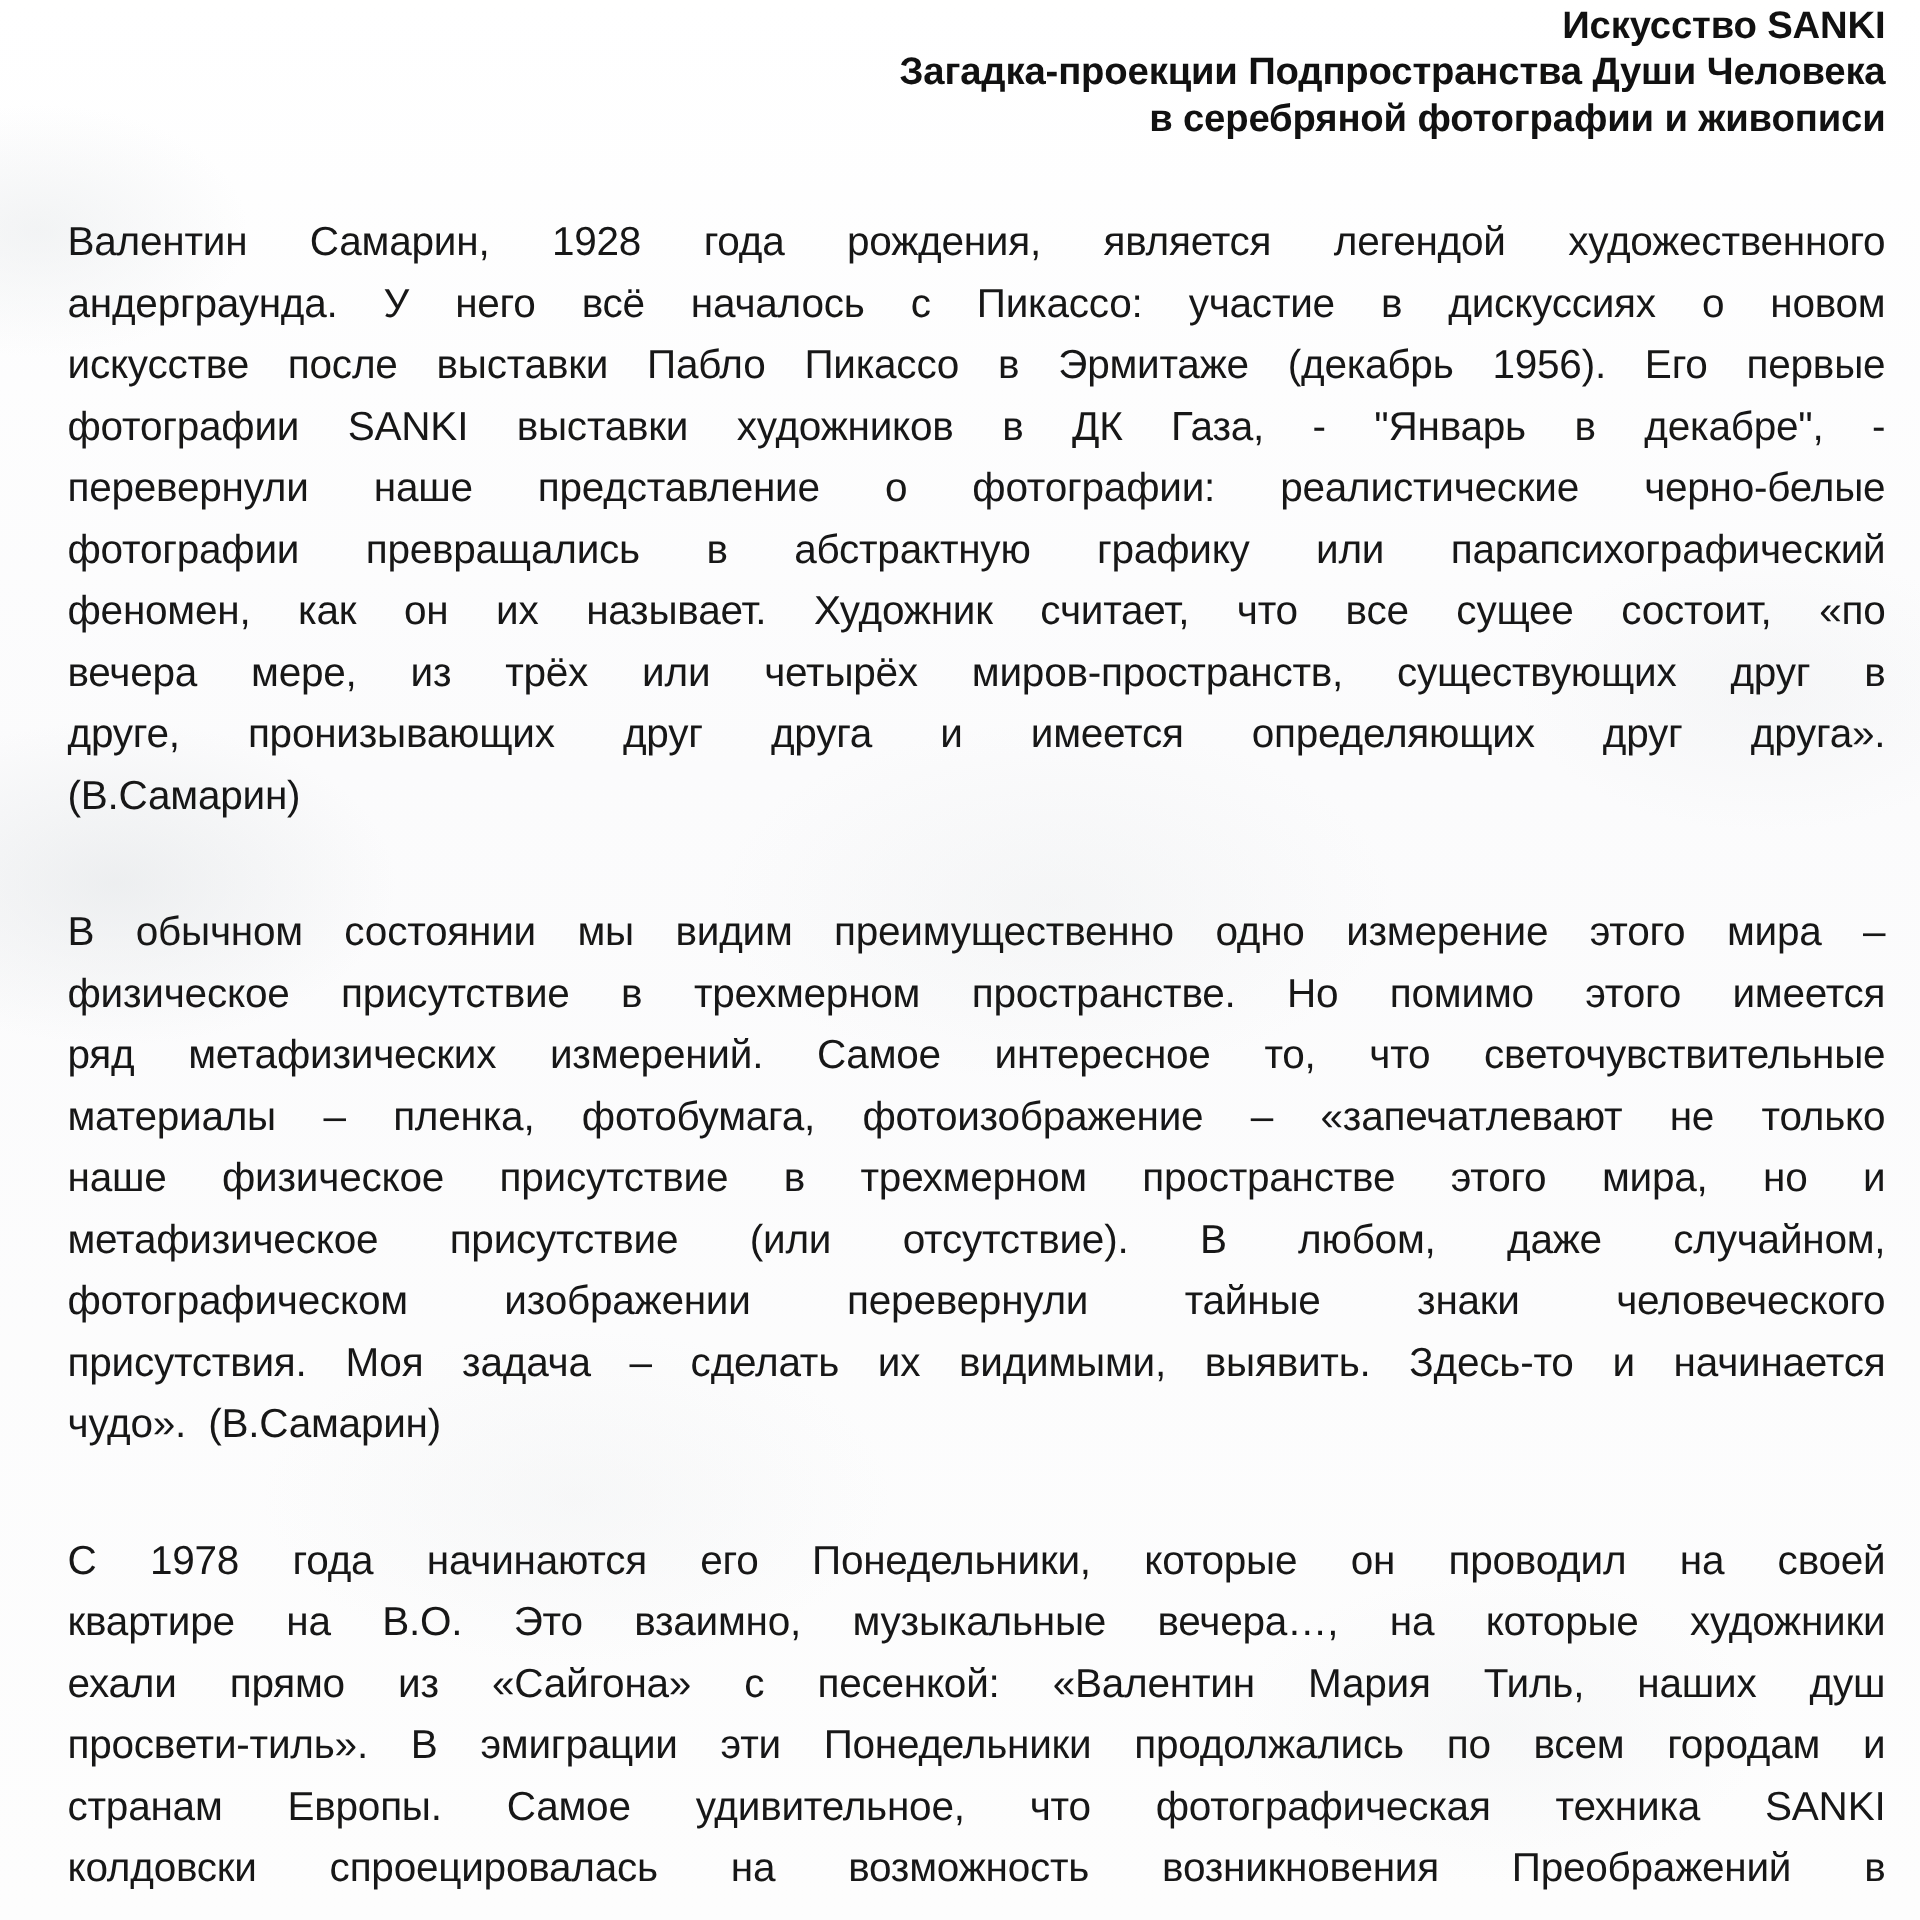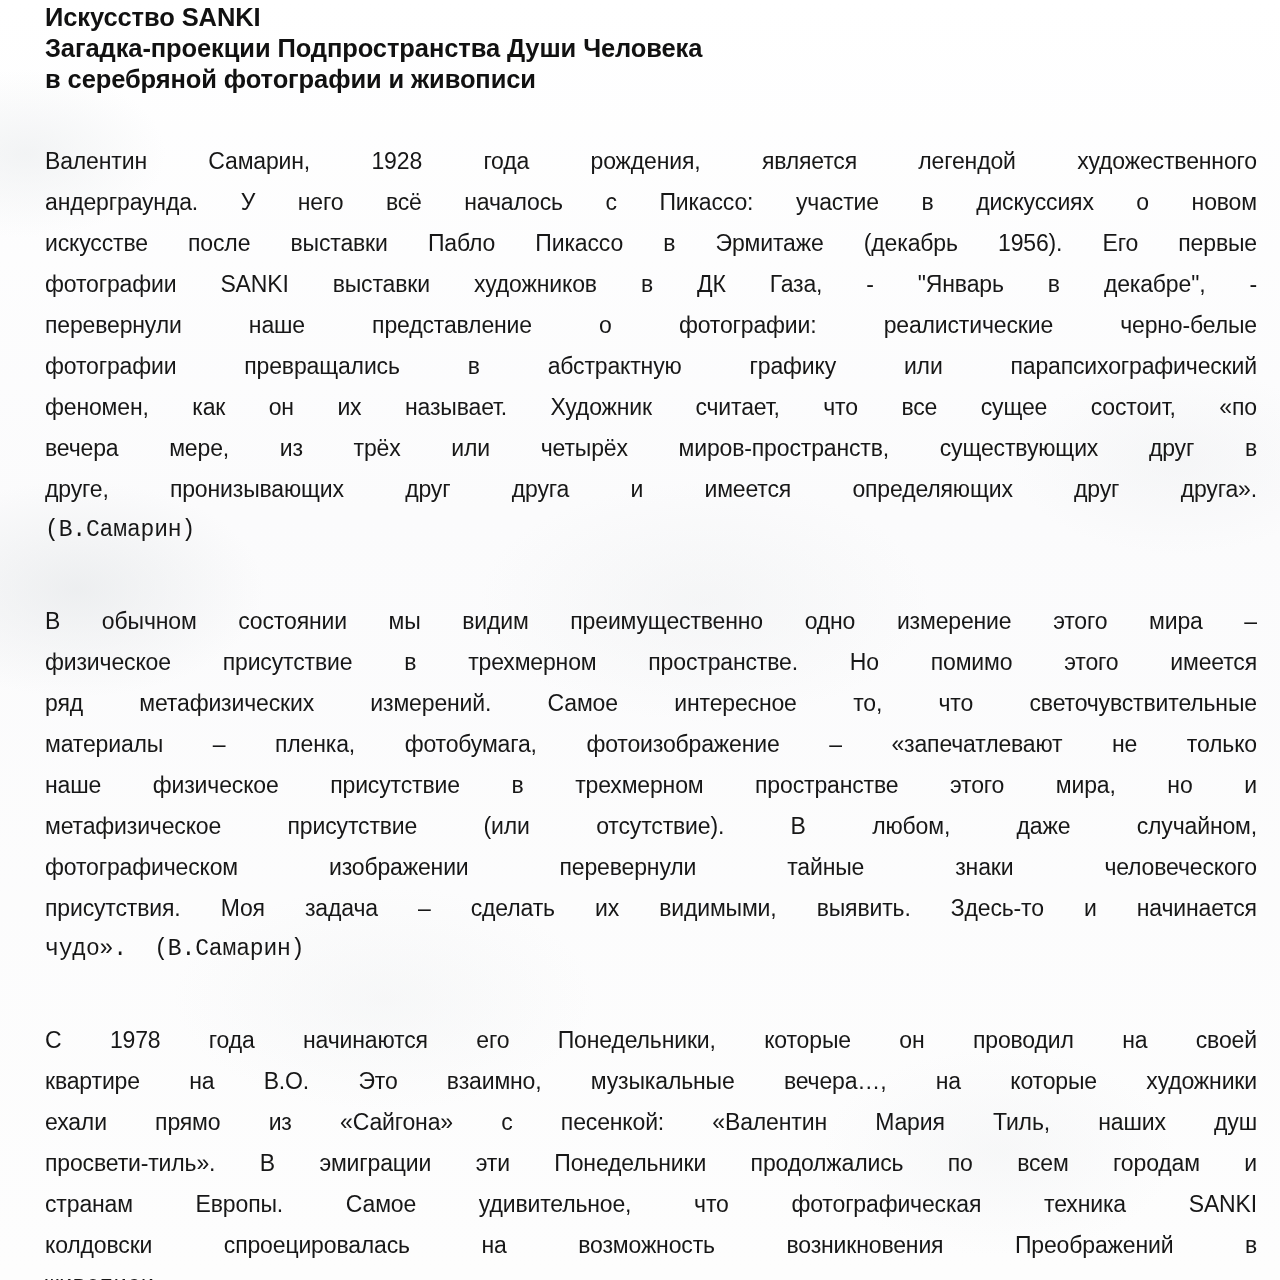--- a/index.html
+++ b/index.html
@@ -38,57 +38,57 @@
   .content {
     position: absolute;
     left: 45px;
     top: 0;
     width: 1212px;
   }
 
   
   .title-block {
     padding-top: 2px;
+    text-align: right;
   }
   .title-line {
     font-weight: bold;
     font-size: 25.5px;
     line-height: 31px;
     letter-spacing: -0.1px;
     color: #111111;
     white-space: nowrap;
   }
 
   
   .body-block {
     margin-top: 46px;
   }
   .para {
-    font-size: 23px;
+    font-size: 27px;
     line-height: 41px;
     color: #171717;
     text-align: justify;
     text-justify: inter-word;
     margin: 0;
     letter-spacing: -0.15px;
   }
   .para + .para {
     margin-top: 50px;
   }
   
   .jline {
     display: flex;
     justify-content: space-between;
     height: 41px;
     align-items: baseline;
     white-space: pre;
   }
   .jline.ragged {
     justify-content: flex-start;
-    font-family: Liberation Mono, monospace;
   }
   .jline .w {
     white-space: pre;
   }
 </style>
 </head>
 <body>
 
 <div class="page">
   <div class="content">

